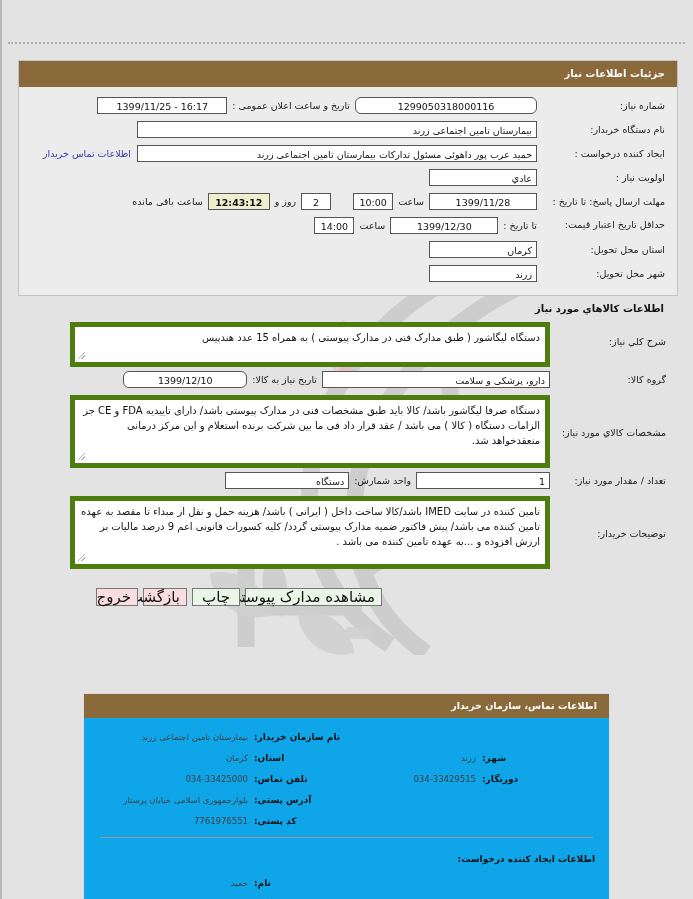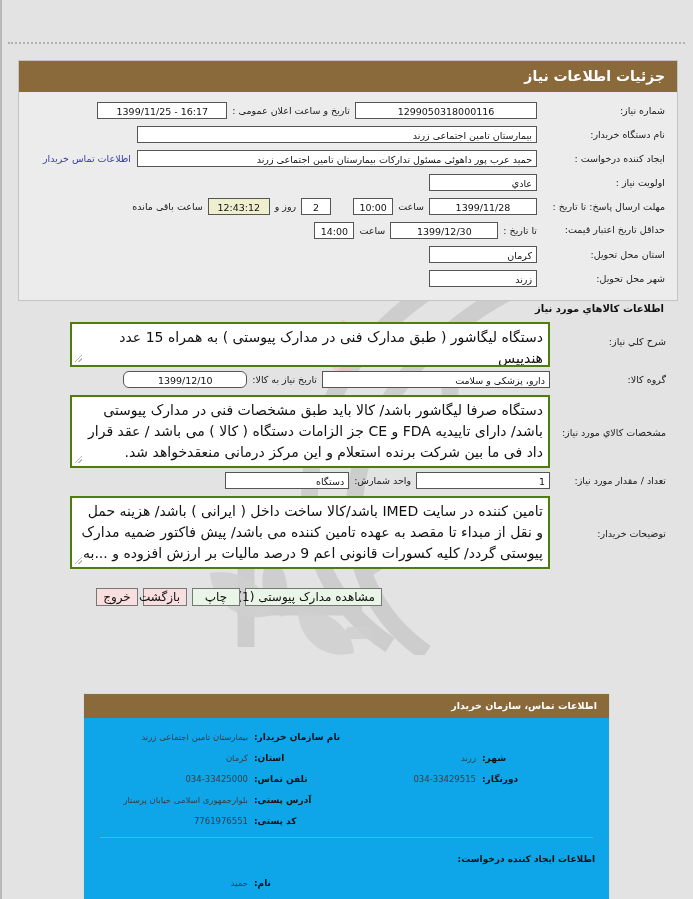--- a/index.html
+++ b/index.html
@@ -61,21 +61,21 @@
   .panel {
     position: absolute;
     background: #eeeeee;
     border: 1px solid #c4c4c4;
     z-index: 2;
   }
 
   .panel-header {
     background: #8a6a3b;
     color: #ffffff;
-    font-size: 14px;
+    font-size: 10px;
     font-weight: bold;
     padding: 7px 12px 8px 12px;
     text-align: right;
     letter-spacing: .2px;
   }
 
   .panel-body {
     background: #ececec;
     padding: 8px 10px 8px 10px;
   }
@@ -107,44 +107,44 @@
     padding: 2px 4px 2px 4px;
     height: 17px;
     line-height: 13px;
     text-align: right;
     overflow: hidden;
     white-space: nowrap;
     flex: 0 0 auto;
   }
   .fbox.ltr { direction: ltr; text-align: center; }
 
-  .fbox.yellow { background: #efefd0; font-weight: normal; }
+  .fbox.yellow { background: #efefd0; font-weight: bold; }
 
   .inline-lbl {
     font-size: 9.5px;
     color: #1a1a1a;
     padding: 3px 5px 0 5px;
     flex: 0 0 auto;
     white-space: nowrap;
   }
 
   .link-txt {
     font-size: 9.5px;
     color: #3a3aa8;
     padding: 3px 6px 0 6px;
     white-space: nowrap;
     cursor: pointer;
     flex: 0 0 auto;
   }
 
   
   .ftext {
-    border: 2px solid #4d7c0f;
+    border: 5px solid #4d7c0f;
     background: #ffffff;
-    font-size: 14px;
+    font-size: 10px;
     color: #111;
     padding: 3px 5px;
     text-align: right;
     line-height: 1.5;
     overflow: hidden;
     position: relative;
     flex: 0 0 auto;
   }
   .ftext::after {
     content: "";
@@ -168,21 +168,21 @@
   
   .btnbar {
     display: flex;
     flex-direction: row;
     justify-content: flex-start;
     gap: 5px;
     padding: 6px 2px 2px 0;
   }
   .btn {
     border: 1px solid #777777;
-    font-size: 12px;
+    font-size: 15px;
     color: #111;
     text-align: center;
     padding: 2px 6px;
     height: 18px;
     line-height: 13px;
     cursor: pointer;
     white-space: nowrap;
     background: #e9f5e6;
   }
   .btn.green { background: #e9f5e6; }
@@ -292,21 +292,21 @@
   <div class="wm-diamond"></div>
 
   <div class="panel" style="left:18px; top:60px; width:660px;">
 
     <div class="panel-header">جزئیات اطلاعات نیاز</div>
 
     <div class="panel-body" style="padding:10px 12px 10px 12px;">
 
       <div class="frow">
         <div class="flabel w1">شماره نیاز:</div>
-        <div class="fbox ltr" style="width:182px;">1299050318000116</div>
+        <div class="fbox ltr" style="width:182px;border-radius:6px;">1299050318000116</div>
         <div class="inline-lbl">تاریخ و ساعت اعلان عمومی :</div>
         <div class="fbox ltr" style="width:130px;">1399/11/25 - 16:17</div>
       </div>
 
       <div class="frow">
         <div class="flabel w1">نام دستگاه خریدار:</div>
         <div class="fbox" style="width:400px;">بیمارستان تامین اجتماعی زرند</div>
       </div>
 
       <div class="frow">

